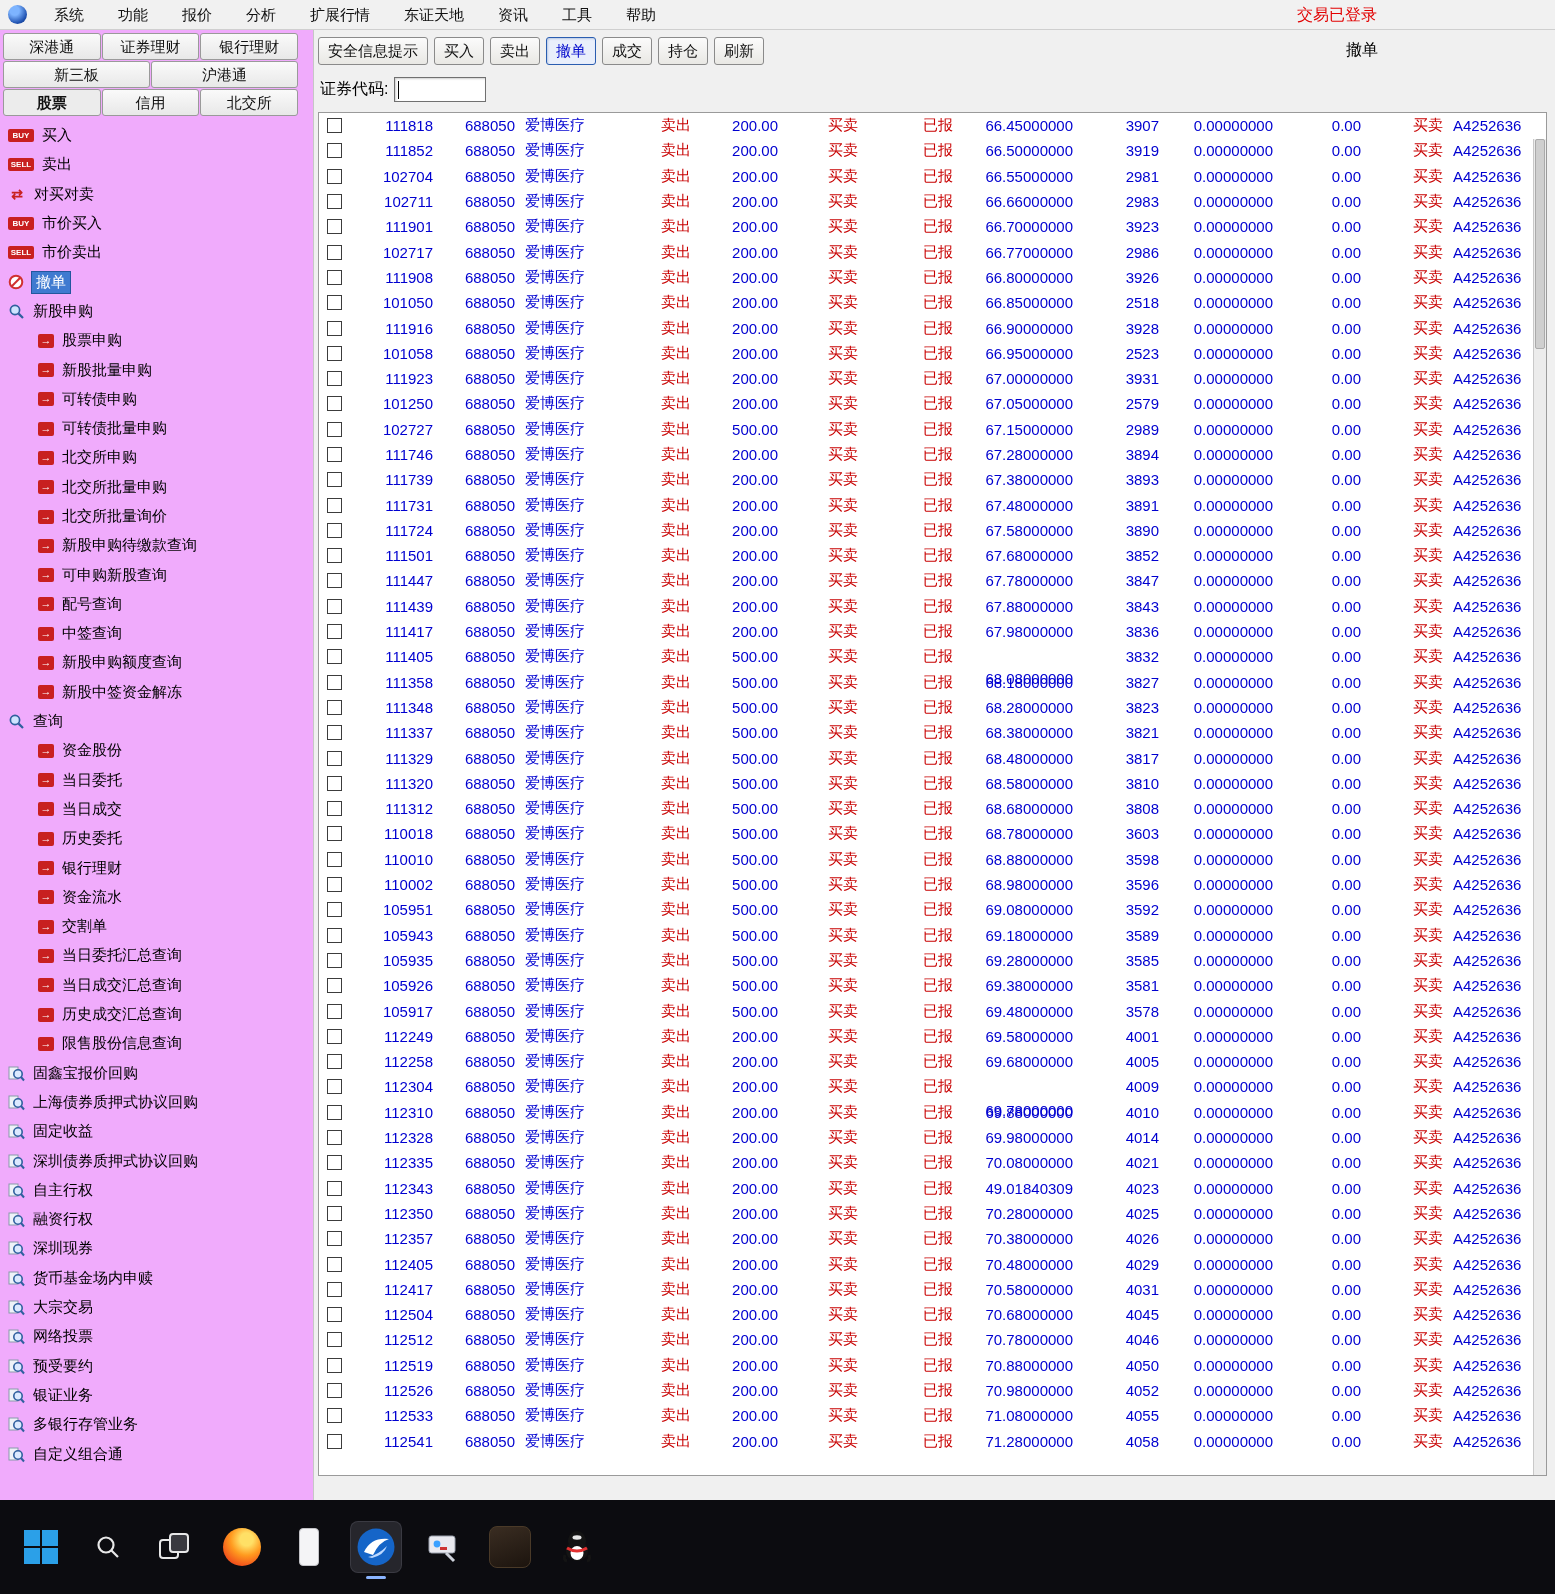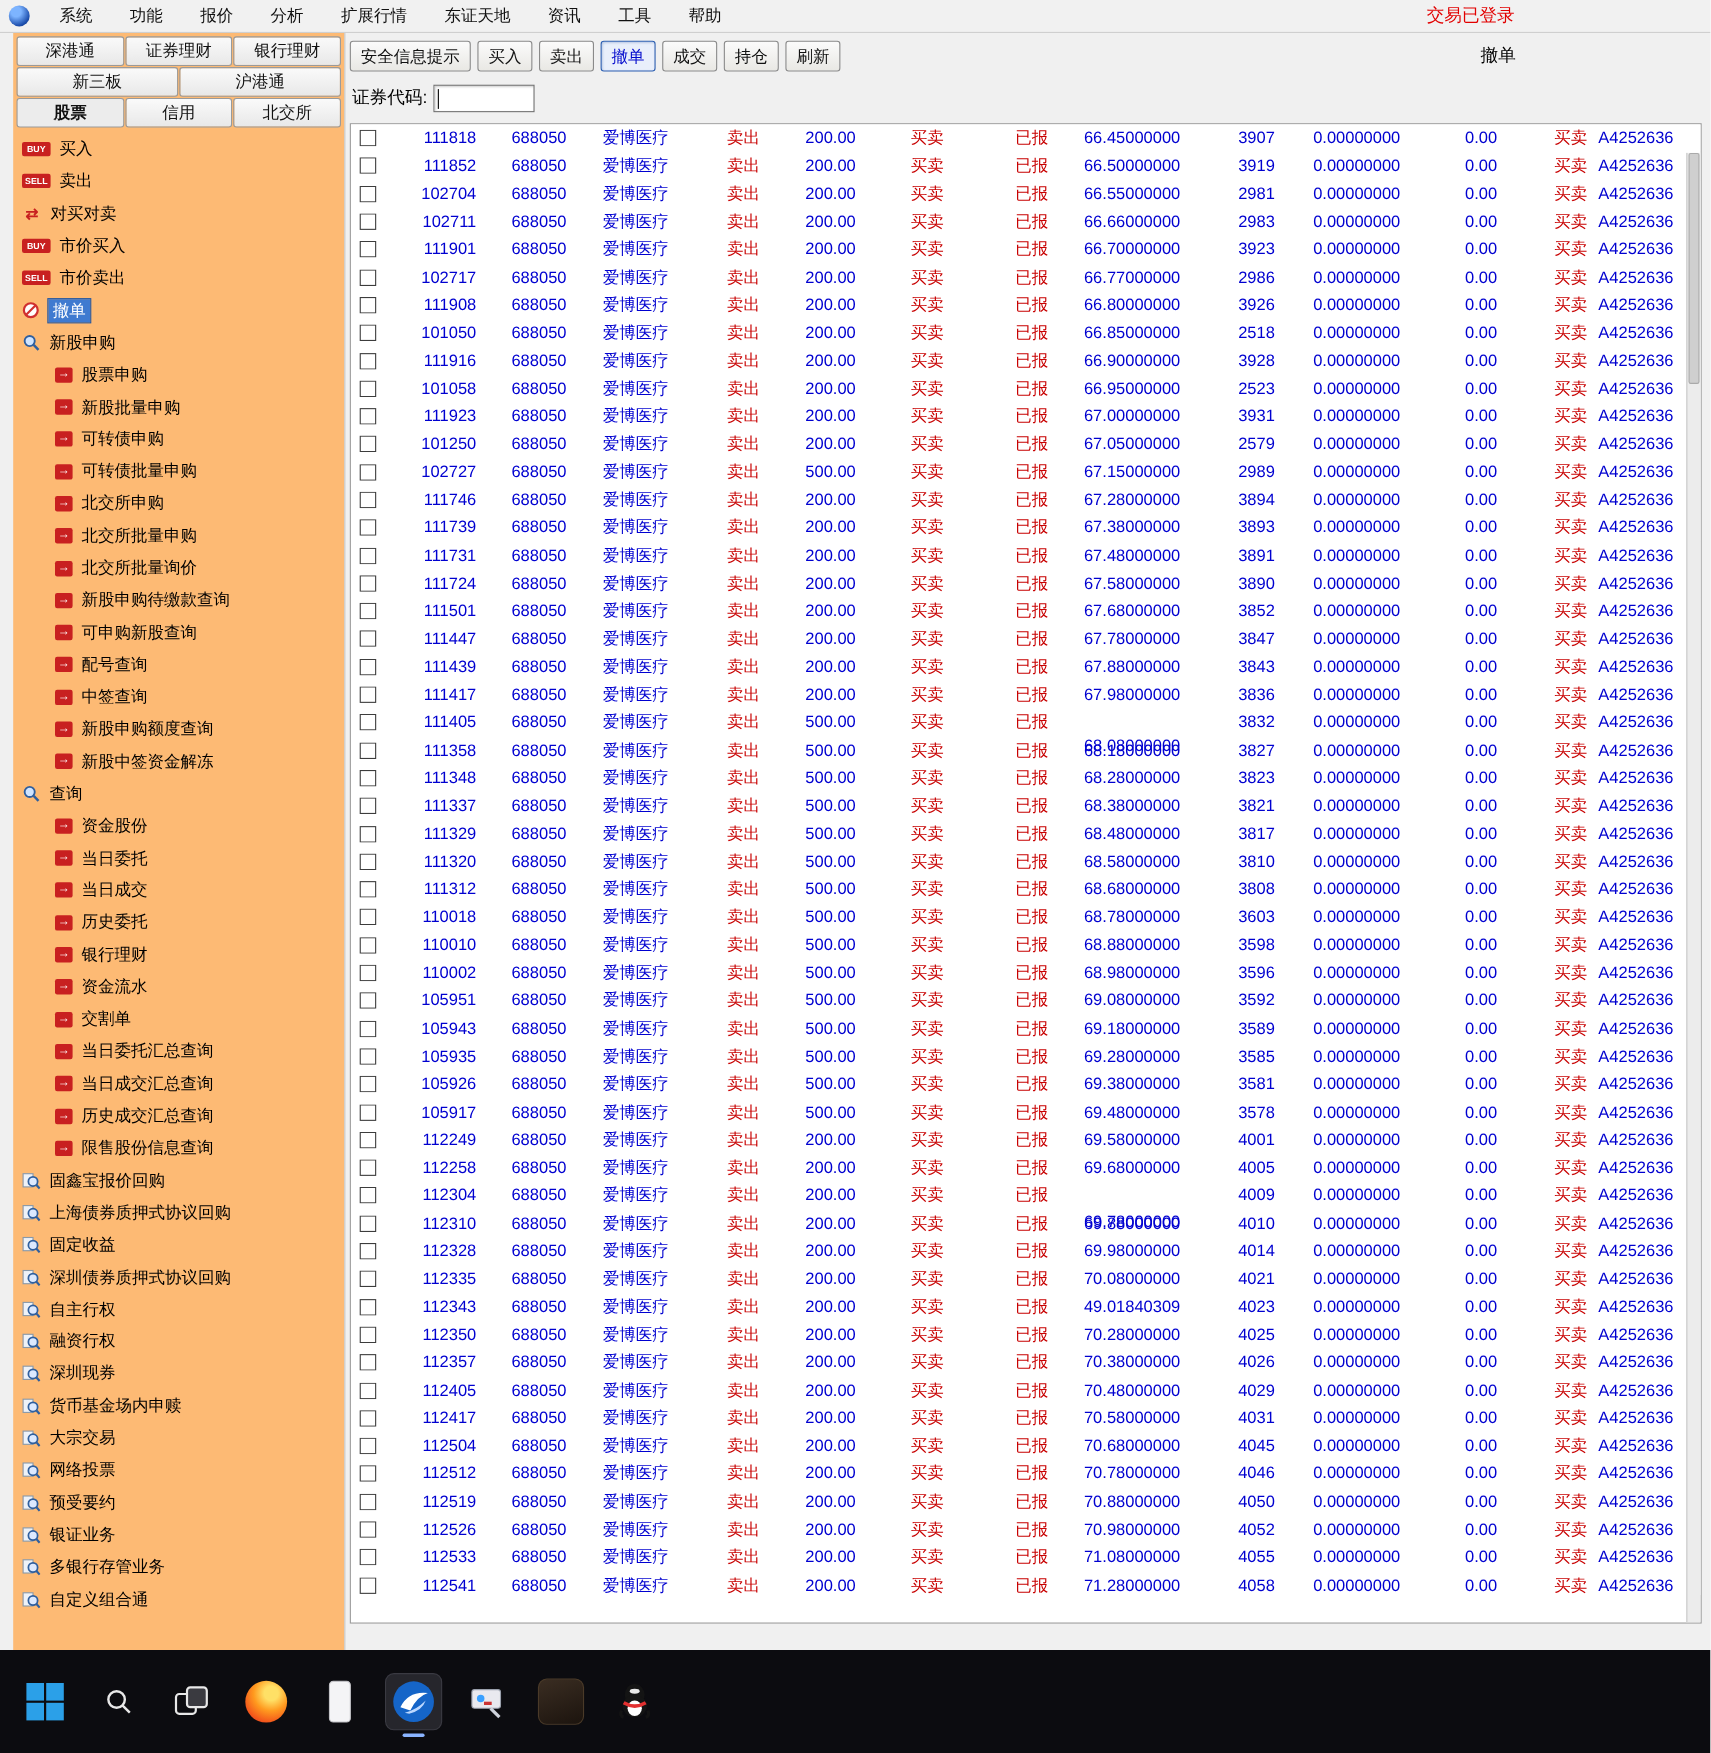--- a/index.html
+++ b/index.html
@@ -6,21 +6,21 @@
   html,body{width:1555px;height:1594px;}
   body{font-family:"Liberation Sans",sans-serif;background:#f0f0f0;overflow:hidden;position:relative;font-size:15px;}
 
   
   .menubar{position:absolute;top:0;left:0;width:1555px;height:30px;background:#f1f1f1;border-bottom:1px solid #cfcfcf;display:flex;align-items:center;}
   .app-logo{width:19px;height:19px;border-radius:50%;background:radial-gradient(circle at 35% 30%,#7db4ff 0 25%,#1d4fae 70%,#12336e);margin:0 10px 0 8px;flex:none;}
   .menu-item{font-size:15px;color:#111;padding:0 17px;height:30px;line-height:30px;cursor:default;}
   .login-status{position:absolute;right:178px;top:0;height:30px;line-height:30px;color:#e20000;font-size:16px;}
 
   
-  .sidebar{position:absolute;top:30px;left:12px;width:313px;height:1470px;background:#fdba74;overflow:hidden;}
+  .sidebar{position:absolute;top:30px;left:0;width:313px;height:1470px;background:#f0abfc;overflow:hidden;}
   .tabs{padding:3px 14px 0 3px;}
   .tab-row{display:flex;}
   .tab{flex:1;height:27px;line-height:25px;text-align:center;font-size:15px;color:#111;background:linear-gradient(#fafafa,#e8e8e8);border:1px solid #9a9a9a;border-radius:3px;margin:0 1px 1px 0;cursor:default;white-space:nowrap;overflow:hidden;}
   .tab.active{font-weight:bold;background:#ececec;}
   .tree{margin-top:4px;}
   .tree-item{height:29.3px;display:flex;align-items:center;padding-left:8px;color:#000;cursor:default;white-space:nowrap;}
   .tree-item.sub{padding-left:38px;}
   .tree-item .label{margin-left:8px;font-size:15px;}
   .tree-item.selected .label{background:#3f7ad0;color:#fff;outline:1px solid #23569e;padding:1px 4px;}
   .ic-badge{display:inline-block;width:26px;height:13px;flex:none;background:#c82020;color:#fff;font-size:8px;font-weight:bold;line-height:13px;text-align:center;border-radius:2px;}
@@ -42,21 +42,21 @@
   
   .table-wrap{position:absolute;top:82px;left:4px;right:8px;bottom:24px;background:#fff;border:1px solid #9a9a9a;overflow:hidden;}
   .thead{display:flex;height:26px;background:linear-gradient(#efede8,#d6d2ca);border-bottom:1px solid #9a9a9a;}
   .th{flex:none;font-size:15px;color:#000;display:flex;align-items:center;justify-content:center;position:relative;border-left:1px solid #9a9a9a;overflow:hidden;white-space:nowrap;}
   .th:first-child{border-left:none;}
   .sort-tri{color:#e20000;position:absolute;right:4px;font-size:13px;}
   .tbody{overflow:hidden;height:1337px;}
   .tr{display:flex;height:25.3px;align-items:center;background:#fff;}
   .td{flex:none;font-size:15px;overflow:hidden;white-space:nowrap;padding:0 5px;color:#0000d0;}
   .td.num{text-align:right;}
-  .td.center{text-align:right;}
+  .td.center{text-align:left;}
   .td.left{text-align:left;}
   .td.red{color:#c80000;text-align:right;}
   .cbcell{display:flex;align-items:center;padding:0;}
   .cb{width:15px;height:15px;border:1px solid #3c3c3c;background:#fff;margin-left:8px;display:inline-block;}
   .vscroll{position:absolute;top:26px;right:0;bottom:0;width:13px;background:#ececec;border-left:1px solid #c9c9c9;}
   .vthumb{position:absolute;top:0;left:1px;width:10px;height:210px;background:#cfcfcf;border:1px solid #aaa;border-radius:2px;}
 
   
   .taskbar{position:absolute;left:0;top:1500px;width:1555px;height:94px;background:#0c0c10;display:flex;align-items:center;padding-left:16px;gap:17px;}
   .tb-icon{width:50px;height:50px;border-radius:7px;display:flex;align-items:center;justify-content:center;position:relative;background:transparent;border:none;cursor:default;}

